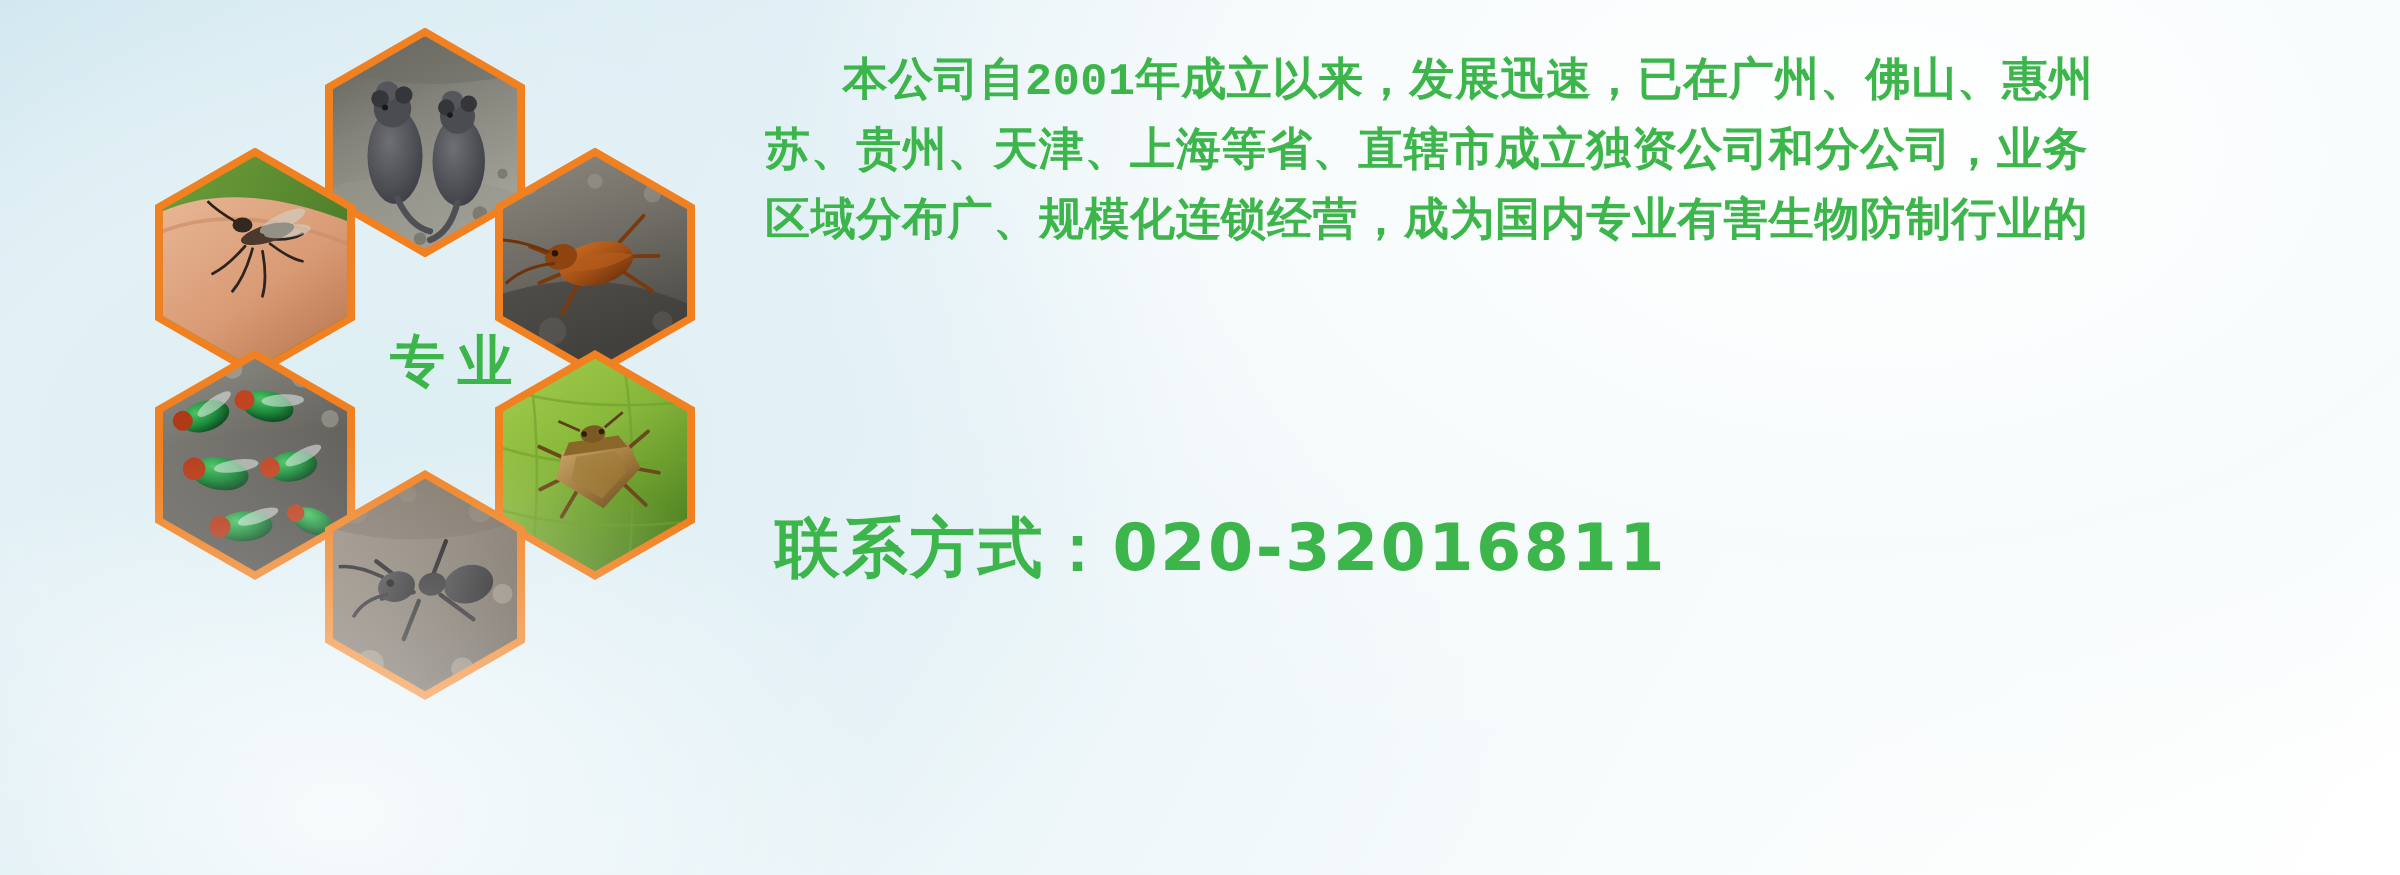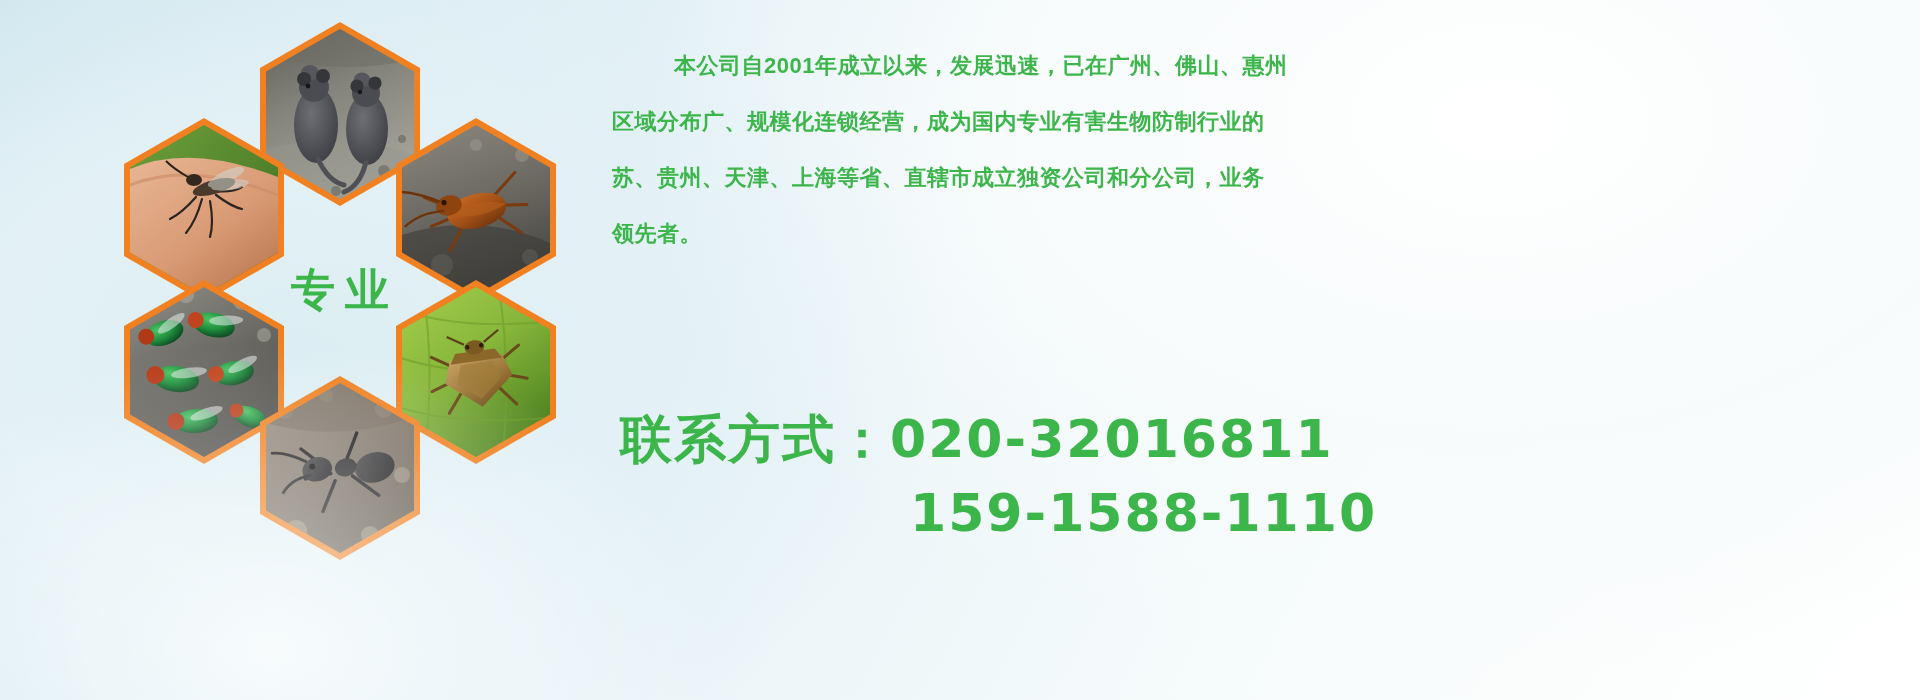--- a/index.html
+++ b/index.html
@@ -68,21 +68,21 @@
 
   
   #hex-center {
     position: absolute;
     left: 170px;
     top: 190px;
     width: 160px;
     height: 184px;
     display: flex;
     flex-direction: column;
-    align-items: center;
+    align-items: flex-end;
     justify-content: center;
     gap: 6px;
     z-index: 5;
   }
   #hex-center .ch-line {
     font-family: "DejaVu Sans", "Liberation Sans", sans-serif;
     font-size: 44px;
     font-weight: bold;
     color: #3cb54a;
     letter-spacing: 10px;
@@ -92,22 +92,22 @@
   }
 
   
   #copy-block {
     position: absolute;
     left: 612px;
     top: 38px;
     width: 1300px;
   }
   #copy-block p {
-    font-family: Liberation Sans, sans-serif;
-    font-size: 22px;
+    font-family: Liberation Mono, monospace;
+    font-size: 36px;
     font-weight: bold;
     line-height: 56px;
     color: #3cb54a;
     letter-spacing: 0.5px;
     white-space: nowrap;
   }
   #copy-block p.indent { text-indent: 62px; }
 
   #contact-block {
     position: absolute;
@@ -405,23 +405,21 @@
       </div>
     </div>
 
     <div id="hex-center">
       <div class="ch-line">专业</div>
     </div>
   </div>
 
   <div id="copy-block">
     <p class="indent">本公司自2001年成立以来，发展迅速，已在广州、佛山、惠州</p>
+    <p>苏、贵州、天津、上海等省、直辖市成立独资公司和分公司，业务</p>
     <p>区域分布广、规模化连锁经营，成为国内专业有害生物防制行业的</p>
-    <p>苏、贵州、天津、上海等省、直辖市成立独资公司和分公司，业务</p>
-    <p>领先者。</p>
   </div>
 
   <div id="contact-block">
     <div class="contact-line">联系方式：020-32016811</div>
-    <div class="contact-line second">159-1588-1110</div>
   </div>
 
 </div>
 
 </body></html>

